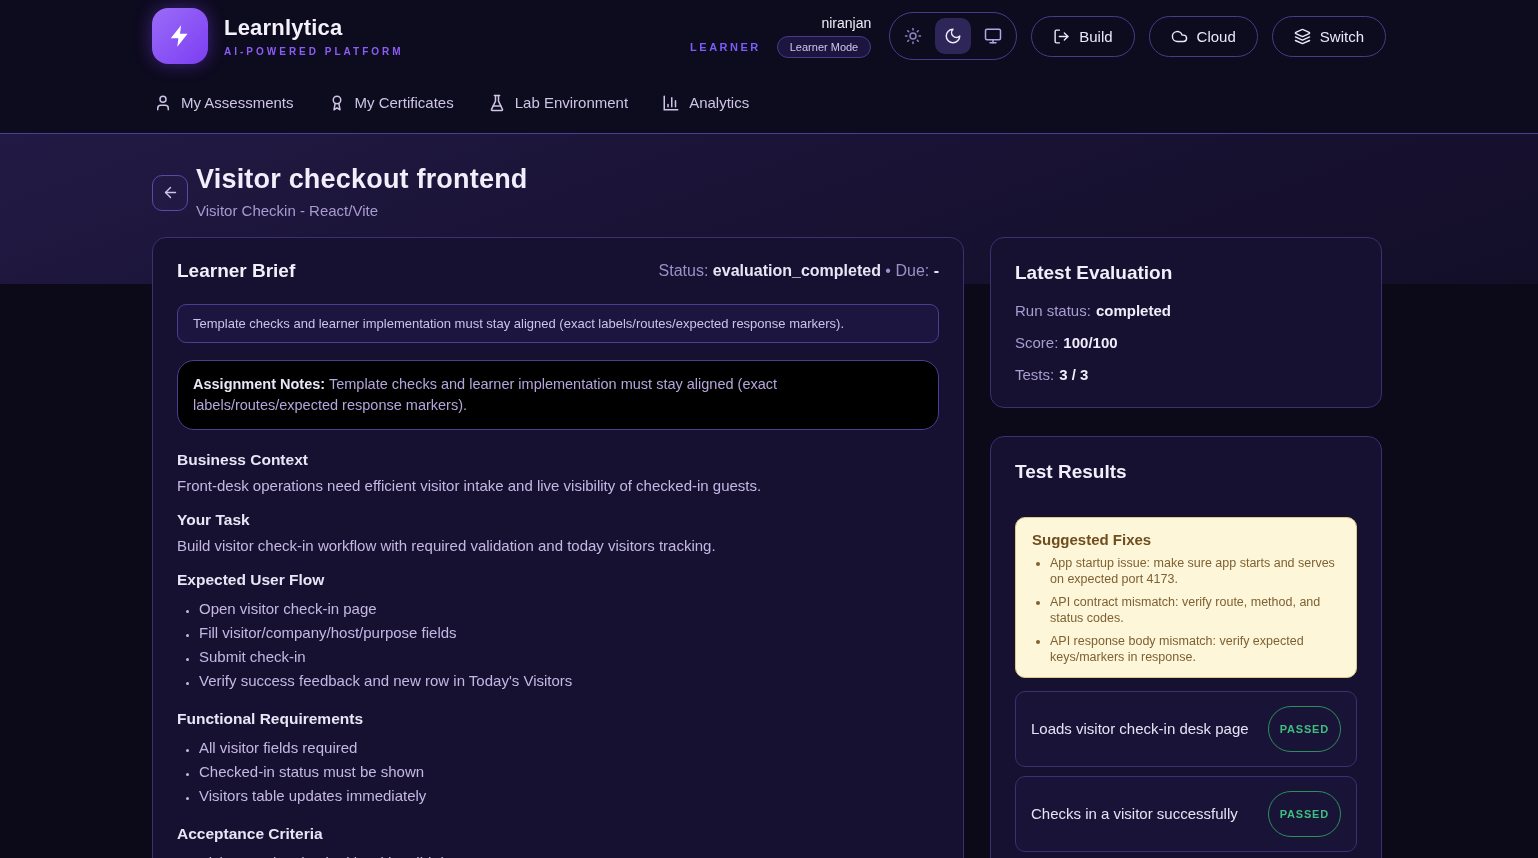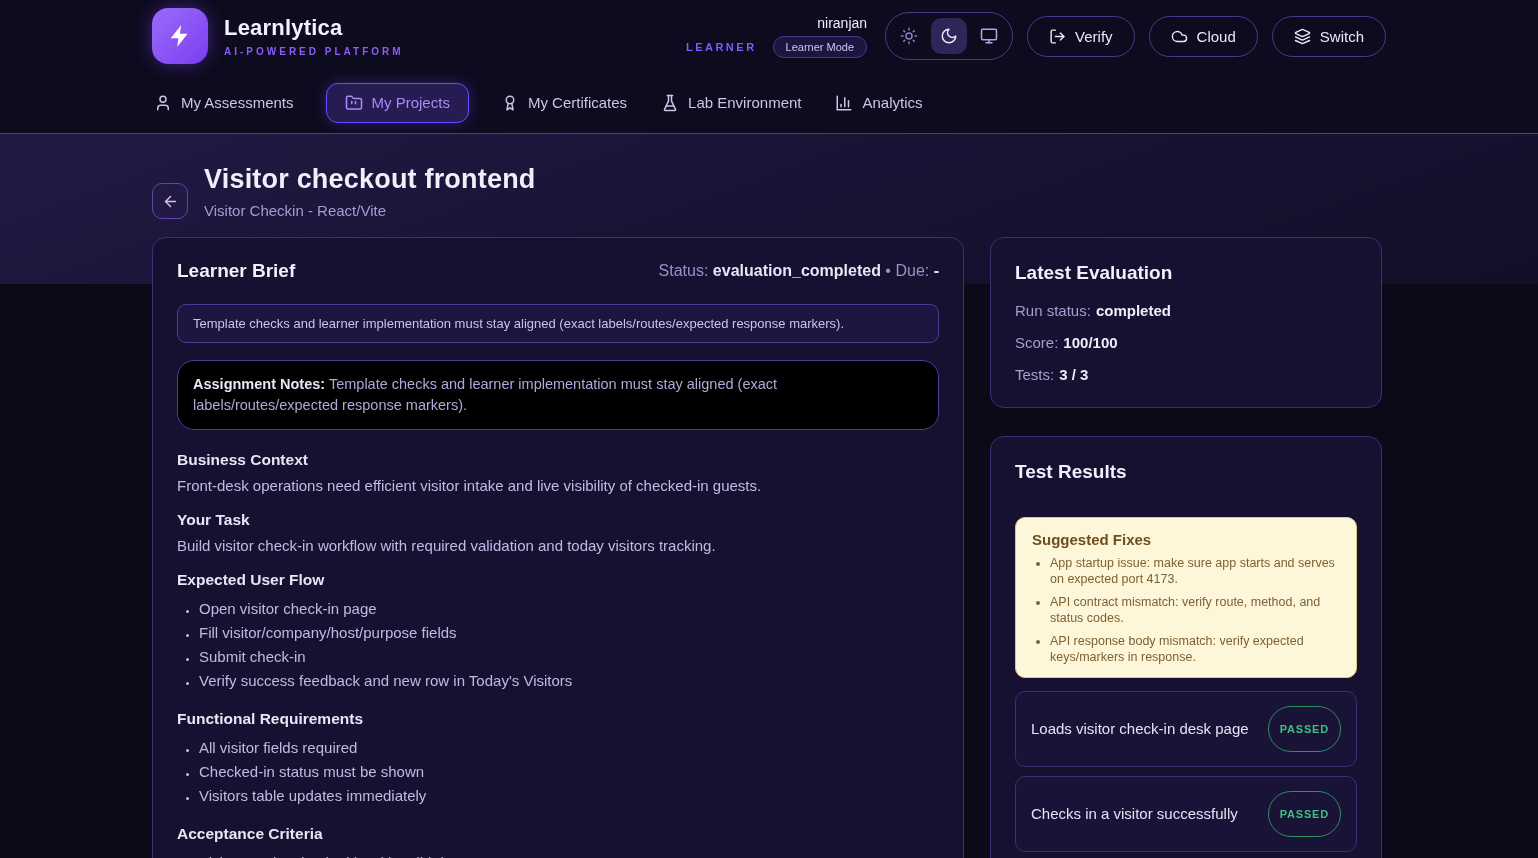--- a/index.html
+++ b/index.html
@@ -67,21 +67,21 @@
     box-shadow:0 0 14px rgba(109,74,255,.35);
   }
   .nav-item.active .nicon { color:#a78bfa; }
 
   
   .hero {
     height:150px;
     background:linear-gradient(160deg,#221a44 0%,#1a1336 45%,#130e28 100%);
     padding:30px 152px 0;
   }
-  .hero-row { display:flex; align-items:flex-end; gap:16px; }
+  .hero-row { display:flex; align-items:center; gap:8px; }
   .back-btn {
     width:36px; height:36px; border-radius:10px;
     border:1px solid #5b48a8; background:rgba(40,30,80,.35);
     color:#cfc6ea; display:flex; align-items:center; justify-content:center;
     cursor:pointer; margin-top:2px;
   }
   .page-title { font-size:27px; font-weight:bold; color:#f2eefb; letter-spacing:.2px; }
   .page-subtitle { font-size:15px; color:#a79bd0; margin-top:7px; }
 
   
@@ -197,21 +197,21 @@
       </button>
     </div>
     <button class="hbtn">
       <span>
         <svg width="17" height="17" viewBox="0 0 24 24" fill="none" stroke="currentColor" stroke-width="2" stroke-linecap="round" stroke-linejoin="round">
             <path d="M9 21H5a2 2 0 0 1-2-2V5a2 2 0 0 1 2-2h4"></path>
             <polyline points="16 17 21 12 16 7"></polyline>
             <line x1="21" x2="9" y1="12" y2="12"></line>
           </svg>
       </span>
-      <span>Verify</span>
+      <span>Build</span>
     </button>
     <button class="hbtn">
       <span>
         <svg width="17" height="17" viewBox="0 0 24 24" fill="none" stroke="currentColor" stroke-width="2" stroke-linecap="round">
             <path d="M17.5 19H9a7 7 0 1 1 6.71-9h1.79a4.5 4.5 0 1 1 0 9Z"></path>
           </svg>
       </span>
       <span>Cloud</span>
     </button>
     <button class="hbtn">
@@ -230,30 +230,20 @@
 <div class="nav">
   <div class="nav-item">
     <span class="nicon">
       <svg width="18" height="18" viewBox="0 0 24 24" fill="none" stroke="currentColor" stroke-width="2" stroke-linecap="round">
           <path d="M19 21v-2a4 4 0 0 0-4-4H9a4 4 0 0 0-4 4v2"></path>
           <circle cx="12" cy="7" r="4"></circle>
         </svg>
     </span>
     <span>My Assessments</span>
   </div>
-  <div class="nav-item active">
-    <span class="nicon">
-      <svg width="18" height="18" viewBox="0 0 24 24" fill="none" stroke="currentColor" stroke-width="2" stroke-linecap="round" stroke-linejoin="round">
-          <path d="M4 20h16a2 2 0 0 0 2-2V8a2 2 0 0 0-2-2h-7.9a2 2 0 0 1-1.69-.9L9.6 3.9A2 2 0 0 0 7.93 3H4a2 2 0 0 0-2 2v13a2 2 0 0 0 2 2Z"></path>
-          <path d="M9 10v3"></path>
-          <path d="M14 10v3"></path>
-        </svg>
-    </span>
-    <span>My Projects</span>
-  </div>
   <div class="nav-item">
     <span class="nicon">
       <svg width="18" height="18" viewBox="0 0 24 24" fill="none" stroke="currentColor" stroke-width="2" stroke-linecap="round" stroke-linejoin="round">
           <circle cx="12" cy="8" r="5"></circle>
           <path d="M14.5 12.5 16 21l-4-2.5L8 21l1.5-8.5"></path>
         </svg>
     </span>
     <span>My Certificates</span>
   </div>
   <div class="nav-item">

